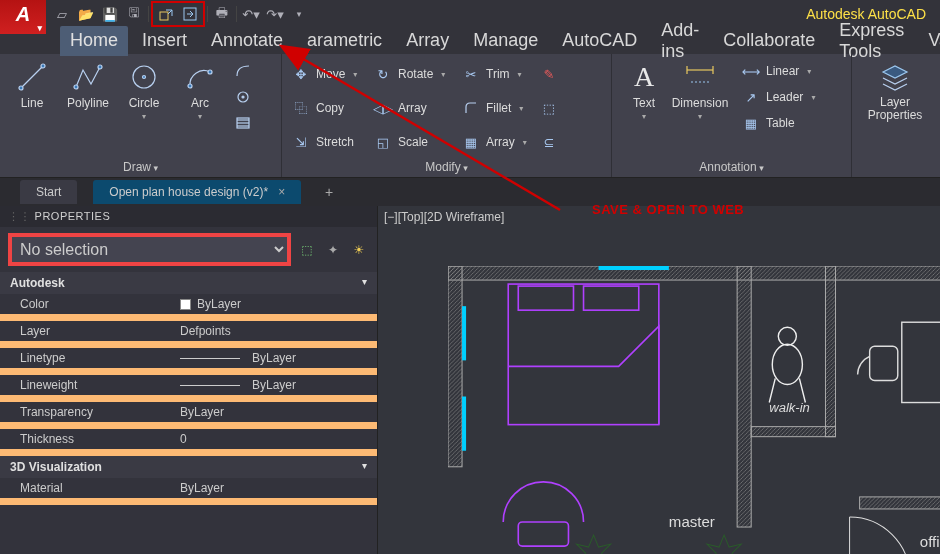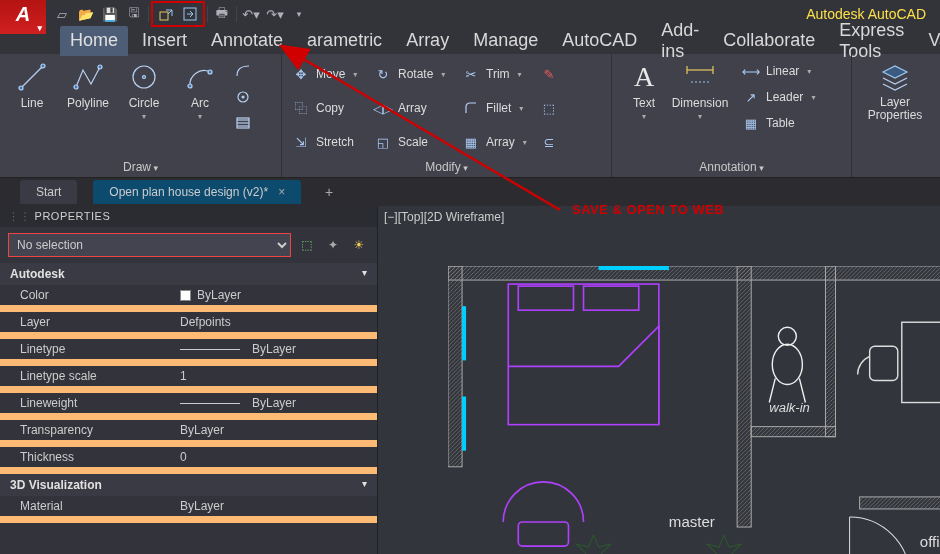--- a/index.html
+++ b/index.html
@@ -42,21 +42,21 @@
 .doctab.active { background:#0c4a6e; }
 .doctab .close { color:#aaa; font-size:12px; }
 .addtab { width:24px; text-align:center; color:#aaa; font-size:14px; }
 
 
 .main { display:flex; height:calc(554px - 28px - 26px - 124px - 28px); }
 .prop-panel { width:378px; background:#33333c; border-right:1px solid #222; display:flex; flex-direction:column; overflow:hidden; }
 .prop-title { background:#2b2b32; padding:4px 8px; font-size:11px; letter-spacing:0.5px; color:#d0d0d0; }
 .prop-title::before { content:"⋮⋮ "; color:#666; }
 .prop-sel { display:flex; align-items:center; padding:6px 8px; gap:6px; }
-.prop-sel select { flex:1; background:#444450; color:#ccc; border:1px solid #ef4444; padding:3px 4px; font-size:12px; }
+.prop-sel select { flex:1; background:#444450; color:#ccc; border:4px solid #ef4444; padding:3px 4px; font-size:16px; }
 .prop-toolbtn { width:20px; height:20px; display:inline-flex; align-items:center; justify-content:center; color:#aaa; font-size:12px; }
 .prop-group { background:#3a3a44; padding:4px 10px; font-size:12px; font-weight:bold; color:#e0e0e0; display:flex; justify-content:space-between; }
 .prop-group::after { content:"▾"; font-size:10px; font-weight:normal; }
 .prop-row { display:flex; padding:3px 0 3px 20px; font-size:12px; border-bottom:7px solid #fdba74; }
 .prop-key { width:160px; color:#ccc; }
 .prop-val { color:#ccc; display:flex; align-items:center; gap:6px; }
 .swatch { width:11px; height:11px; background:#fff; border:1px solid #888; display:inline-block; }
 .linepat { display:inline-block; width:60px; border-top:1px solid #ccc; margin-right:6px; }
 
 
@@ -333,24 +333,20 @@
         </div>
         <div class="prop-row">
           <div class="prop-key">Layer</div>
           <div class="prop-val">Defpoints</div>
         </div>
         <div class="prop-row">
           <div class="prop-key">Linetype</div>
           <div class="prop-val"><span class="linepat"></span>ByLayer</div>
         </div>
         <div class="prop-row">
-          <div class="prop-key">Linetype scale</div>
-          <div class="prop-val">1</div>
-        </div>
-        <div class="prop-row">
           <div class="prop-key">Lineweight</div>
           <div class="prop-val"><span class="linepat"></span>ByLayer</div>
         </div>
         <div class="prop-row">
           <div class="prop-key">Transparency</div>
           <div class="prop-val">ByLayer</div>
         </div>
         <div class="prop-row">
           <div class="prop-key">Thickness</div>
           <div class="prop-val">0</div>
@@ -427,13 +423,13 @@
 </div>
 
 <svg style="position:absolute;left:0;top:0;pointer-events:none" width="940" height="554">
   <defs>
       <marker id="arr" markerWidth="12" markerHeight="10" refX="10" refY="5" orient="auto">
         <path d="M0 0 L12 5 L0 10 Z" fill="#d00000"></path>
       </marker>
     </defs>
   <line x1="560" y1="210" x2="283" y2="47" class="callout-line" marker-end="url(#arr)"></line>
 </svg>
-<div class="callout-text" style="left:572px;top:202px">SAVE &amp; OPEN TO WEB</div>
+<div class="callout-text" style="left:592px;top:202px">SAVE &amp; OPEN TO WEB</div>
 
 </body></html>

